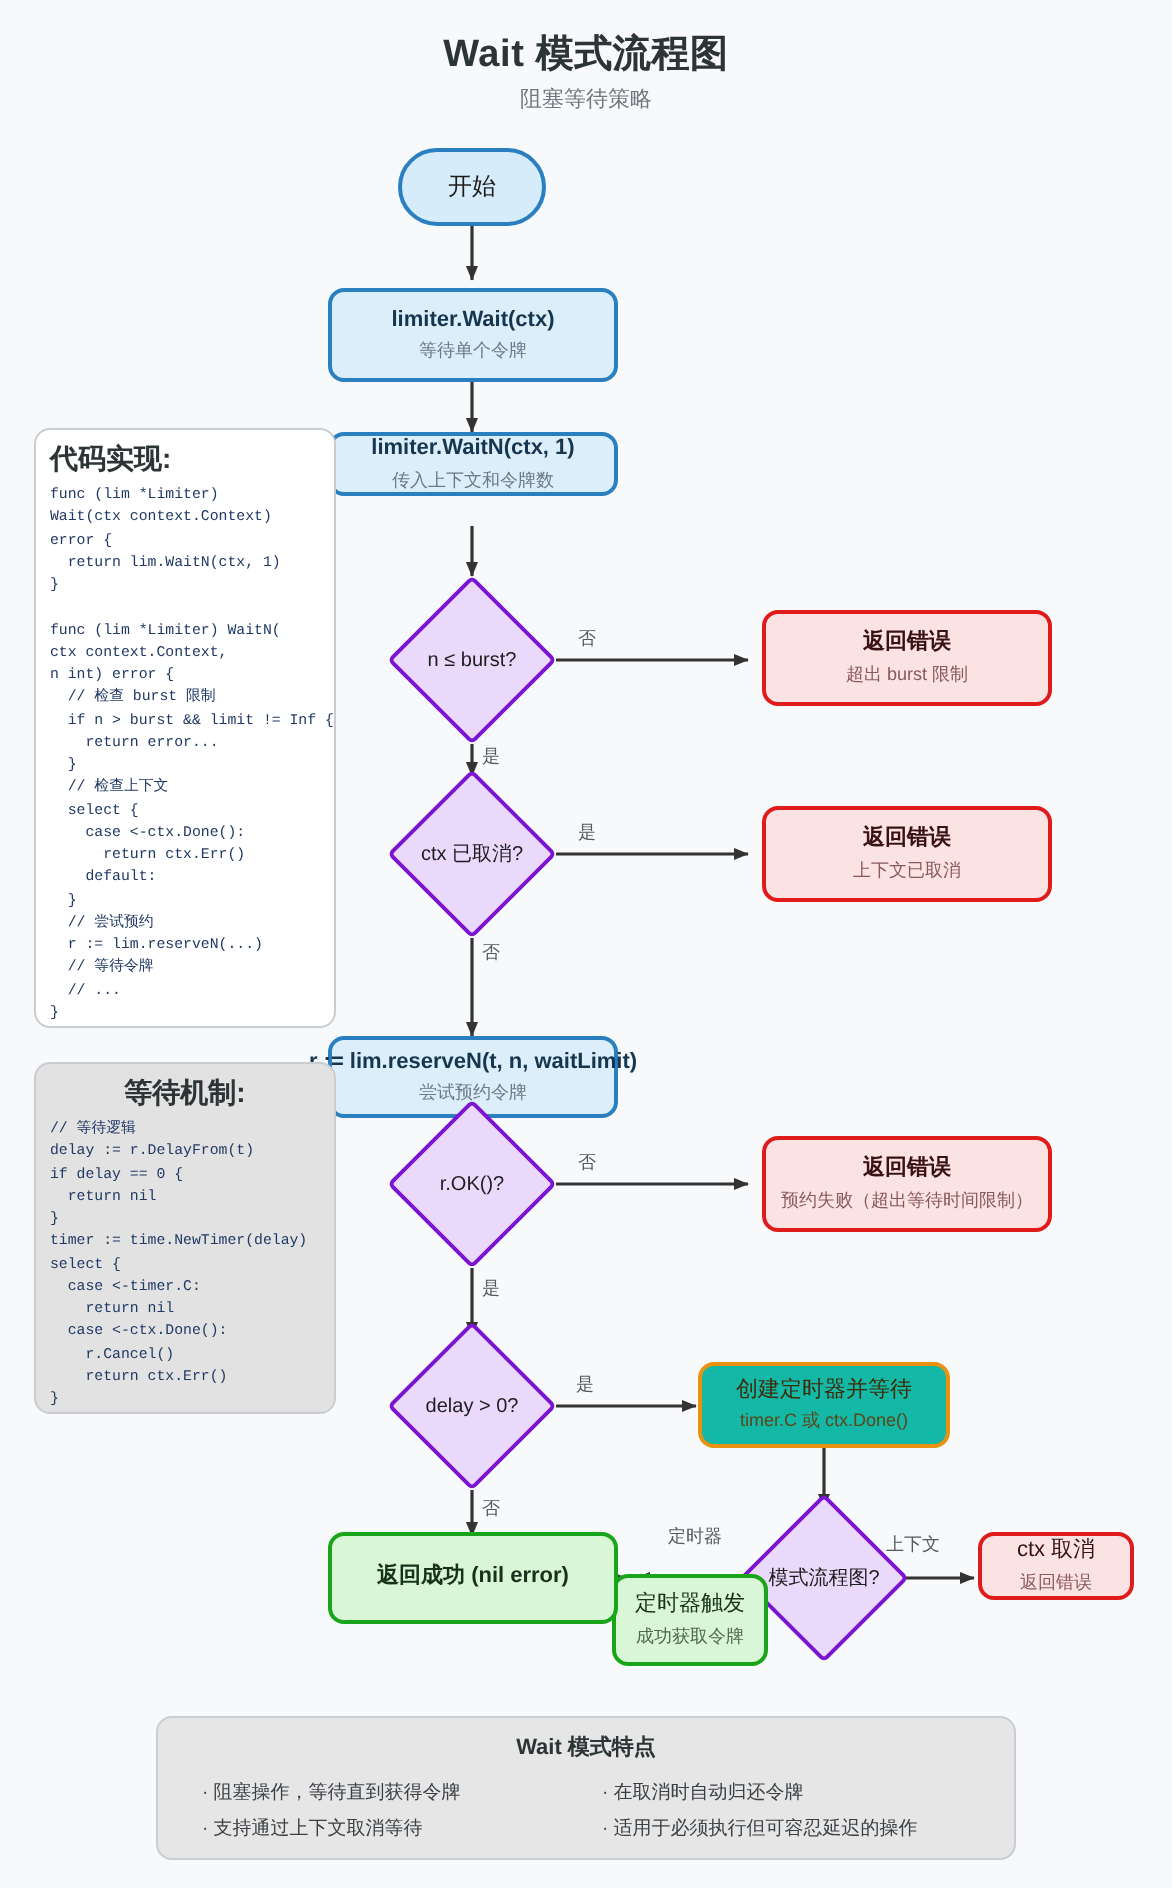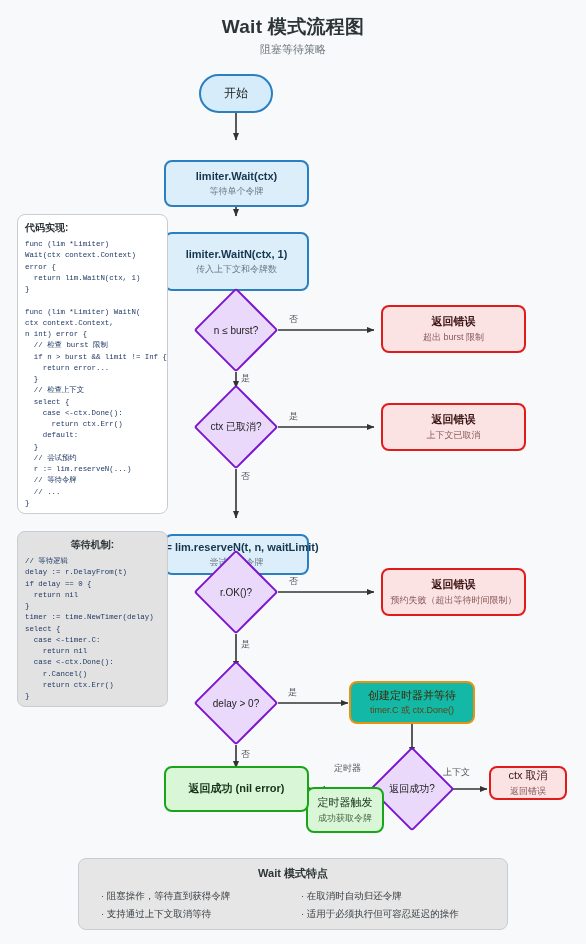--- a/index.html
+++ b/index.html
@@ -28,21 +28,21 @@
     display:flex;flex-direction:column;align-items:center;justify-content:center;
     border-radius:8px;border-width:2px;border-style:solid;
     text-align:center;line-height:1.25;
   }
   .node .t1{font-size:11px;font-weight:bold;}
   .node .t2{font-size:9px;margin-top:3px;font-weight:normal;}
 
   .n-start{background:#d6ecfb;border-color:#2a7fc1;border-radius:22px;}
   .n-start .t1{font-size:12px;font-weight:normal;color:#1d1d1d;}
 
-  .n-proc{background:#ddeefb;border-color:#2a7fc1;margin-top:16px;}
+  .n-proc{background:#ddeefb;border-color:#2a7fc1;}
   .n-proc .t1{color:#16364f;}
   .n-proc .t2{color:#6a7a86;}
 
   .n-err{background:#fbe3e3;border-color:#e01b1b;}
   .n-err .t1{color:#3a1212;}
   .n-err .t2{color:#8a5a5a;}
 
   .n-ok{background:#d9f6d6;border-color:#19a519;}
   .n-ok .t1{color:#14331a;}
   .n-ok .t2{color:#4d6b4d;}
@@ -72,21 +72,21 @@
 
   
   .codebox{
     position:absolute;box-sizing:border-box;
     border:1px solid #c9ccd1;border-radius:8px;
     padding:6px 7px 7px 7px;
   }
   .codebox.white{background:#ffffff;}
   .codebox.grey{background:#e2e2e2;}
   .codebox .chead{
-    font-size:10px;font-weight:bold;color:#2d3436;margin-bottom:4px;
+    font-size:14px;font-weight:bold;color:#2d3436;margin-bottom:4px;
     font-family:"Liberation Sans","DejaVu Sans",sans-serif;
   }
   .codebox .chead.center{text-align:center;}
   .codebox pre{
     margin:0;font-family:"Liberation Mono","DejaVu Sans Mono",monospace;
     font-size:7.4px;line-height:1.52;color:#1f3864;white-space:pre;
   }
   .codebox.grey pre{color:#1f3864;}
 
   
@@ -189,21 +189,21 @@
 
   <div class="node n-start" style="left:199px;top:74px;width:74px;height:39px;">
     <div class="t1">开始</div>
   </div>
 
   <div class="node n-proc" style="left:164px;top:144px;width:145px;height:47px;">
     <div class="t1">limiter.Wait(ctx)</div>
     <div class="t2">等待单个令牌</div>
   </div>
 
-  <div class="node n-proc" style="left:164px;top:216px;width:145px;height:59px;">
+  <div class="node n-proc" style="left:164px;top:216px;width:145px;height:32px;">
     <div class="t1">limiter.WaitN(ctx, 1)</div>
     <div class="t2">传入上下文和令牌数</div>
   </div>
 
   <div class="diamond" style="left:206px;top:300px;width:60px;height:60px;">
     <div class="dshape"></div>
     <div class="dlabel">n ≤ burst?</div>
   </div>
 
   <div class="node n-err" style="left:381px;top:305px;width:145px;height:48px;">
@@ -241,21 +241,21 @@
     <div class="dlabel">delay &gt; 0?</div>
   </div>
 
   <div class="node n-warn" style="left:349px;top:681px;width:126px;height:43px;">
     <div class="t1" style="font-weight:normal;font-size:11px;">创建定时器并等待</div>
     <div class="t2">timer.C 或 ctx.Done()</div>
   </div>
 
   <div class="diamond" style="left:382px;top:759px;width:60px;height:60px;">
     <div class="dshape"></div>
-    <div class="dlabel">返回成功?</div>
+    <div class="dlabel">模式流程图?</div>
   </div>
 
   <div class="node n-ok" style="left:306px;top:787px;width:78px;height:46px;">
     <div class="t1" style="font-weight:normal;font-size:11px;">定时器触发</div>
     <div class="t2">成功获取令牌</div>
   </div>
 
   <div class="node n-ok" style="left:164px;top:766px;width:145px;height:46px;">
     <div class="t1" style="font-size:11px;">返回成功 (nil error)</div>
   </div>

